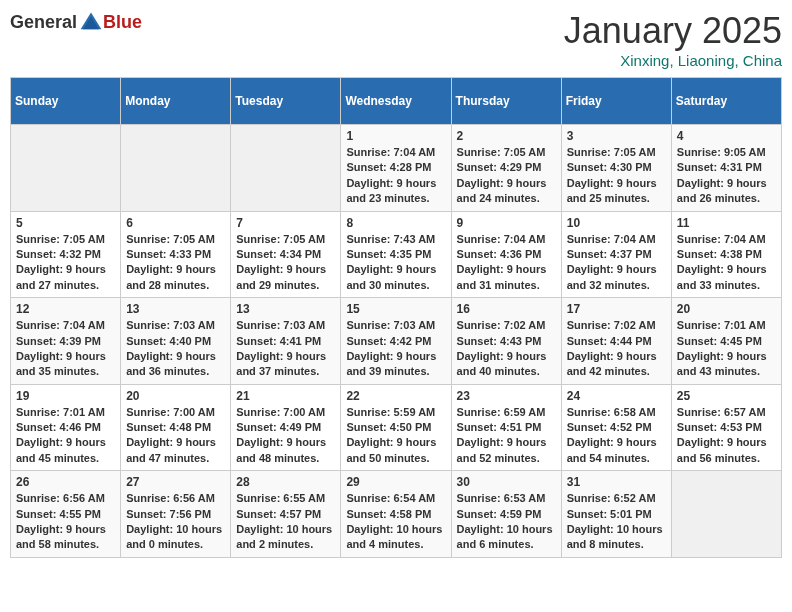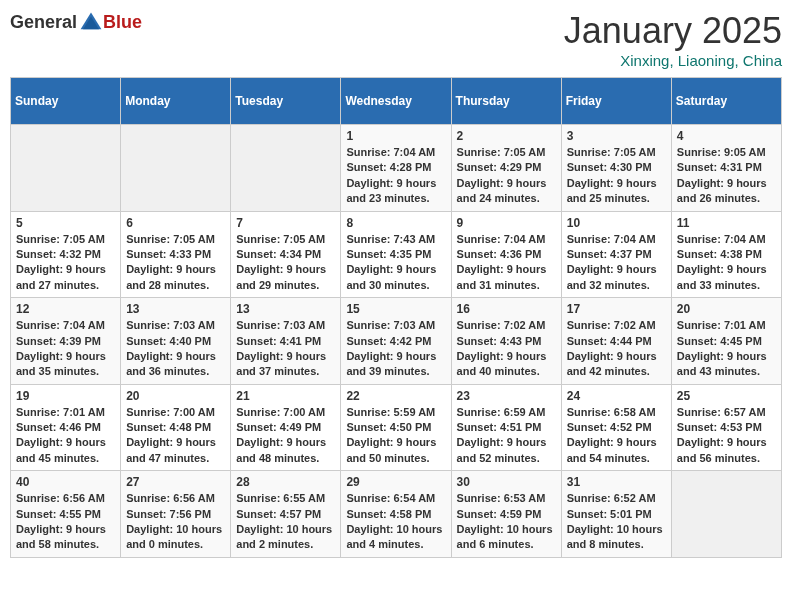--- a/index.html
+++ b/index.html
@@ -309,21 +309,21 @@
         <td>
           <span class="day-number">25</span>
           <div class="day-info">Sunrise: 6:57 AM
 Sunset: 4:53 PM
 Daylight: 9 hours
 and 56 minutes.</div>
         </td>
       </tr>
       <tr>
         <td>
-          <span class="day-number">40</span>
+          <span class="day-number">26</span>
           <div class="day-info">Sunrise: 6:56 AM
 Sunset: 4:55 PM
 Daylight: 9 hours
 and 58 minutes.</div>
         </td>
         <td>
           <span class="day-number">27</span>
           <div class="day-info">Sunrise: 6:56 AM
 Sunset: 7:56 PM
 Daylight: 10 hours

